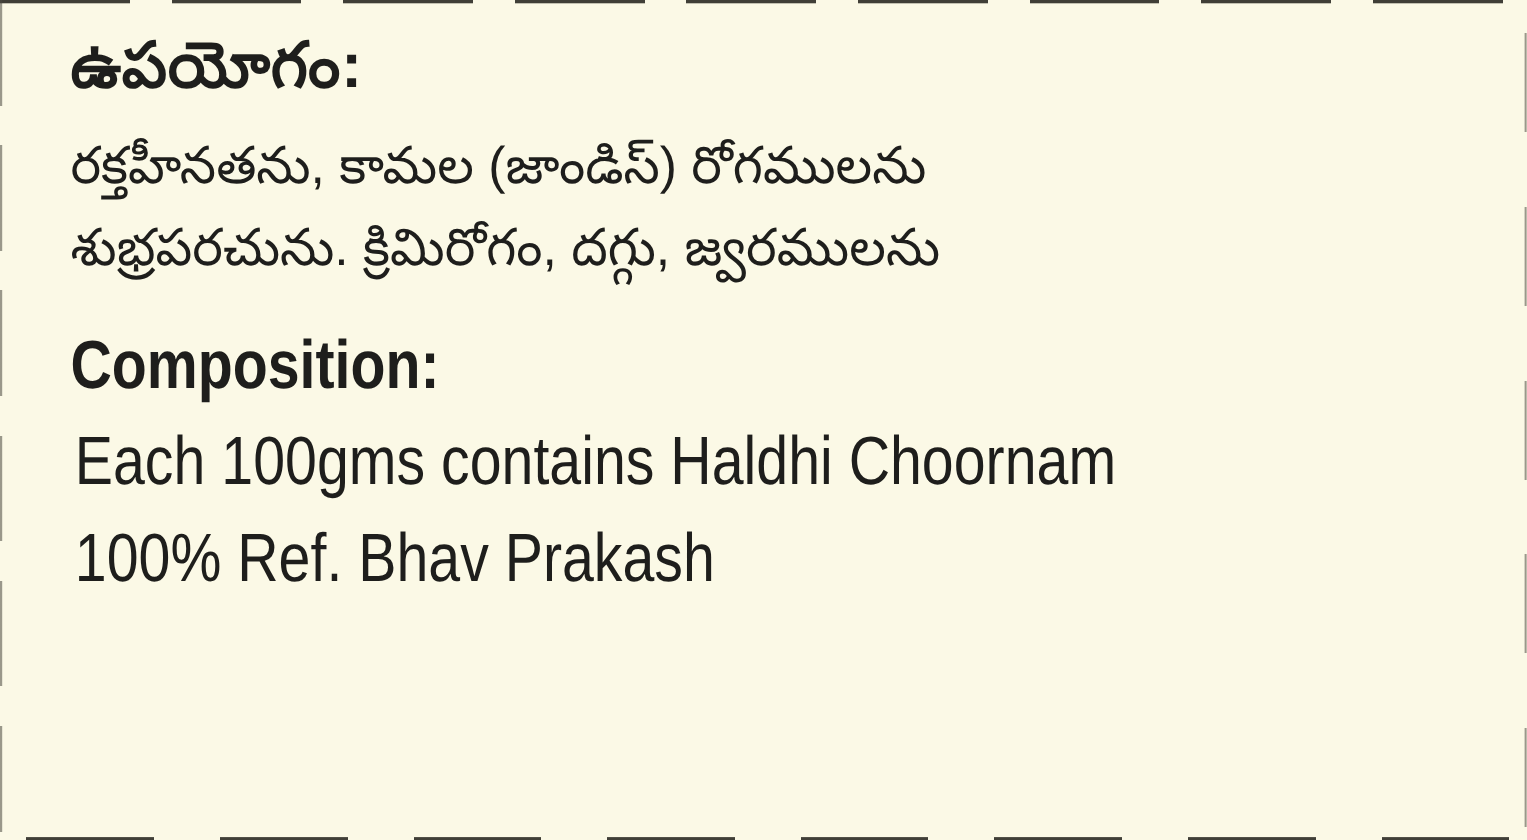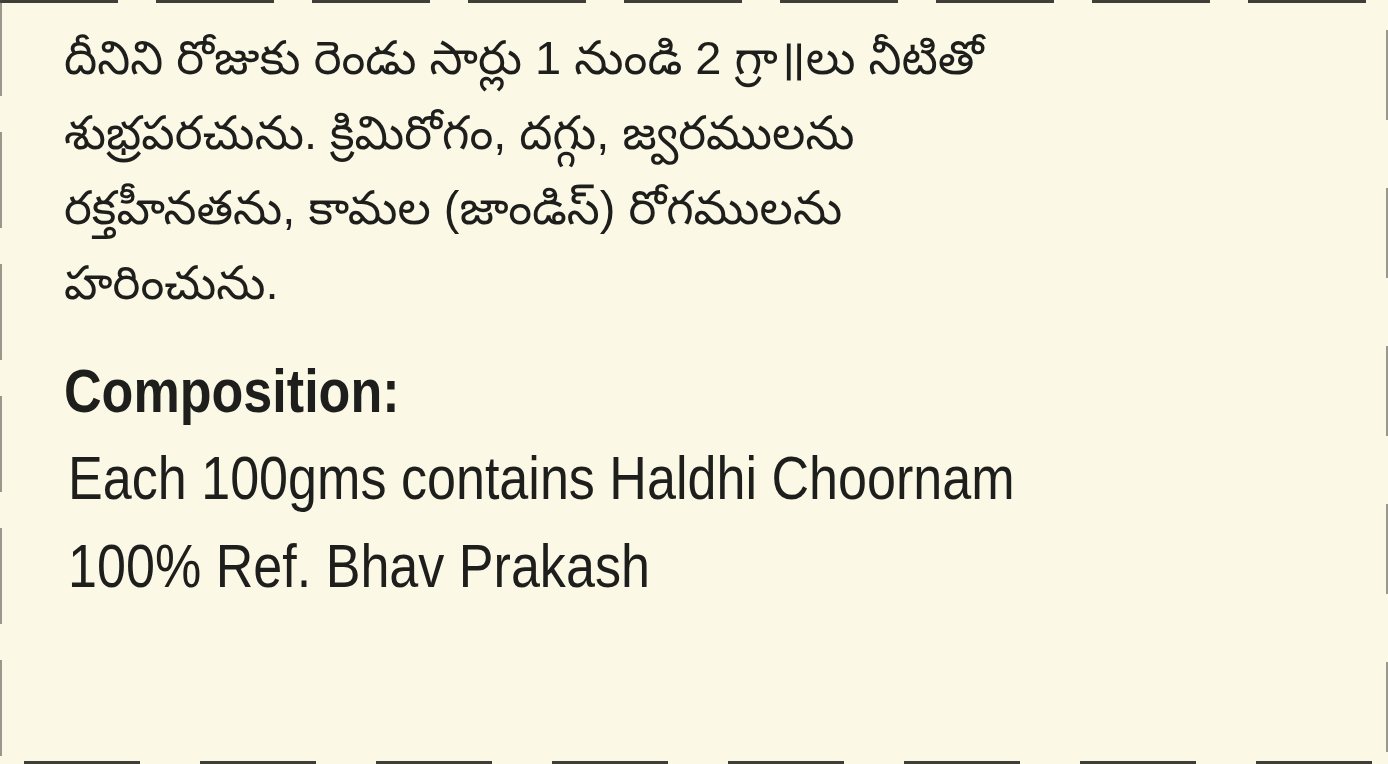--- a/index.html
+++ b/index.html
@@ -94,25 +94,24 @@
 <body>
 
 <div class="edge top"></div>
 <div class="edge bottom"></div>
 <div class="edge left"></div>
 <div class="edge right"></div>
 
 <div class="content">
 
   <section>
+    <h1 class="tel-heading">ఉపయోగం:</h1>
     <div class="tel-para">
-      <div class="tel-line">దీనిని రోజుకు రెండు సార్లు 1 నుండి 2 గ్రా॥లు నీటితో</div>
+      <div class="tel-line">రక్తహీనతను, కామల (జాండిస్) రోగములను</div>
       <div class="tel-line">శుభ్రపరచును. క్రిమిరోగం, దగ్గు, జ్వరములను</div>
-      <div class="tel-line">రక్తహీనతను, కామల (జాండిస్) రోగములను</div>
-      <div class="tel-line">హరించును.</div>
     </div>
   </section>
 
   <section>
     <h2 class="eng-heading">Composition:</h2>
     <div class="eng-para">
       <div class="eng-line">Each 100gms contains Haldhi Choornam</div>
       <div class="eng-line">100% Ref. Bhav Prakash</div>
     </div>
   </section>

